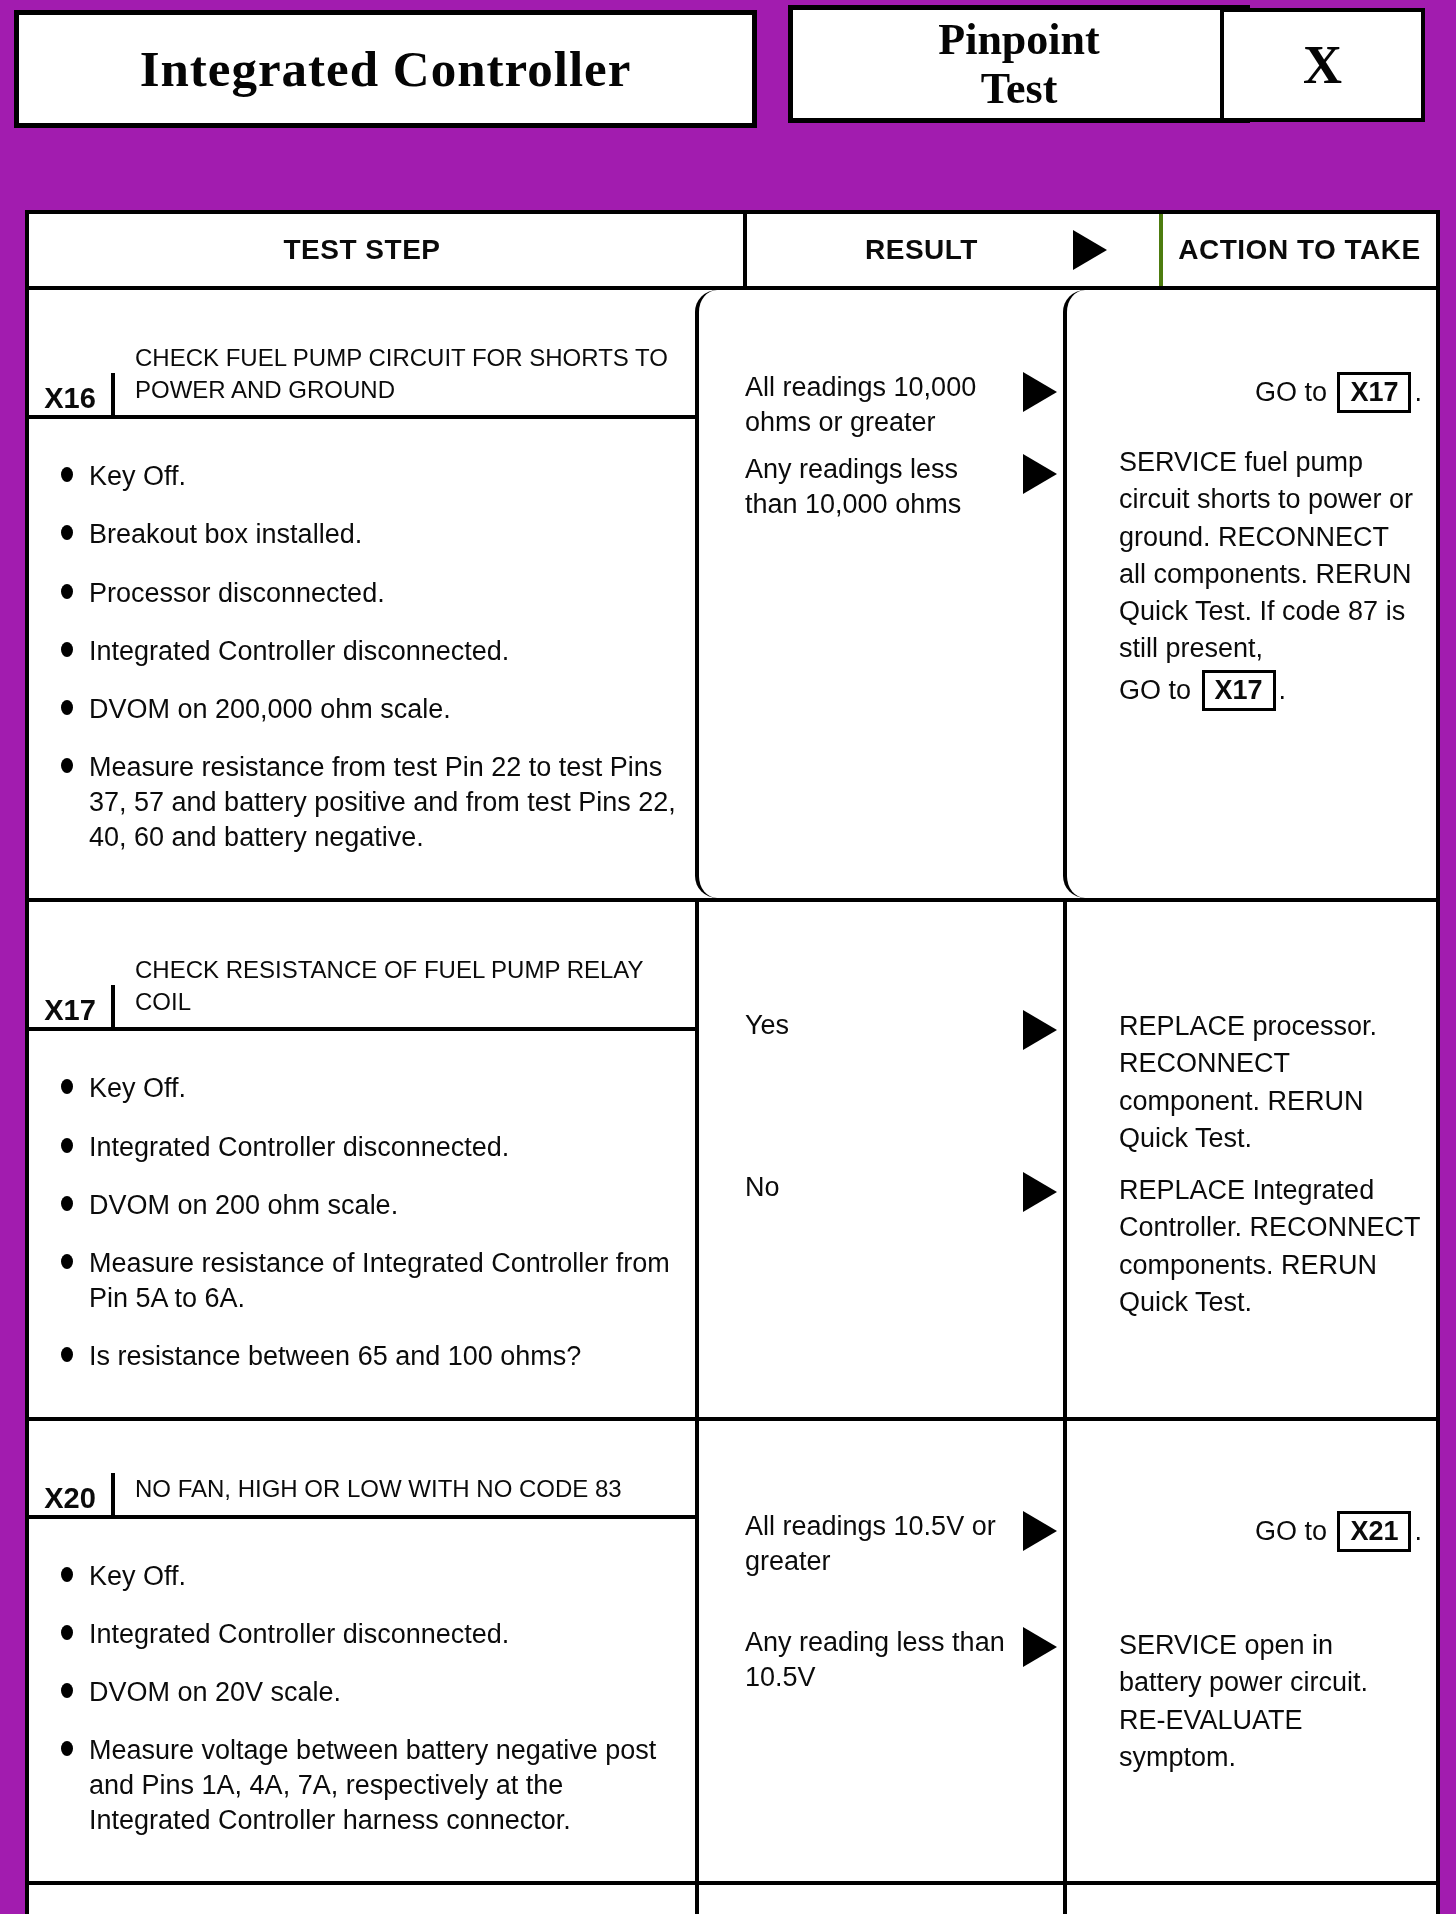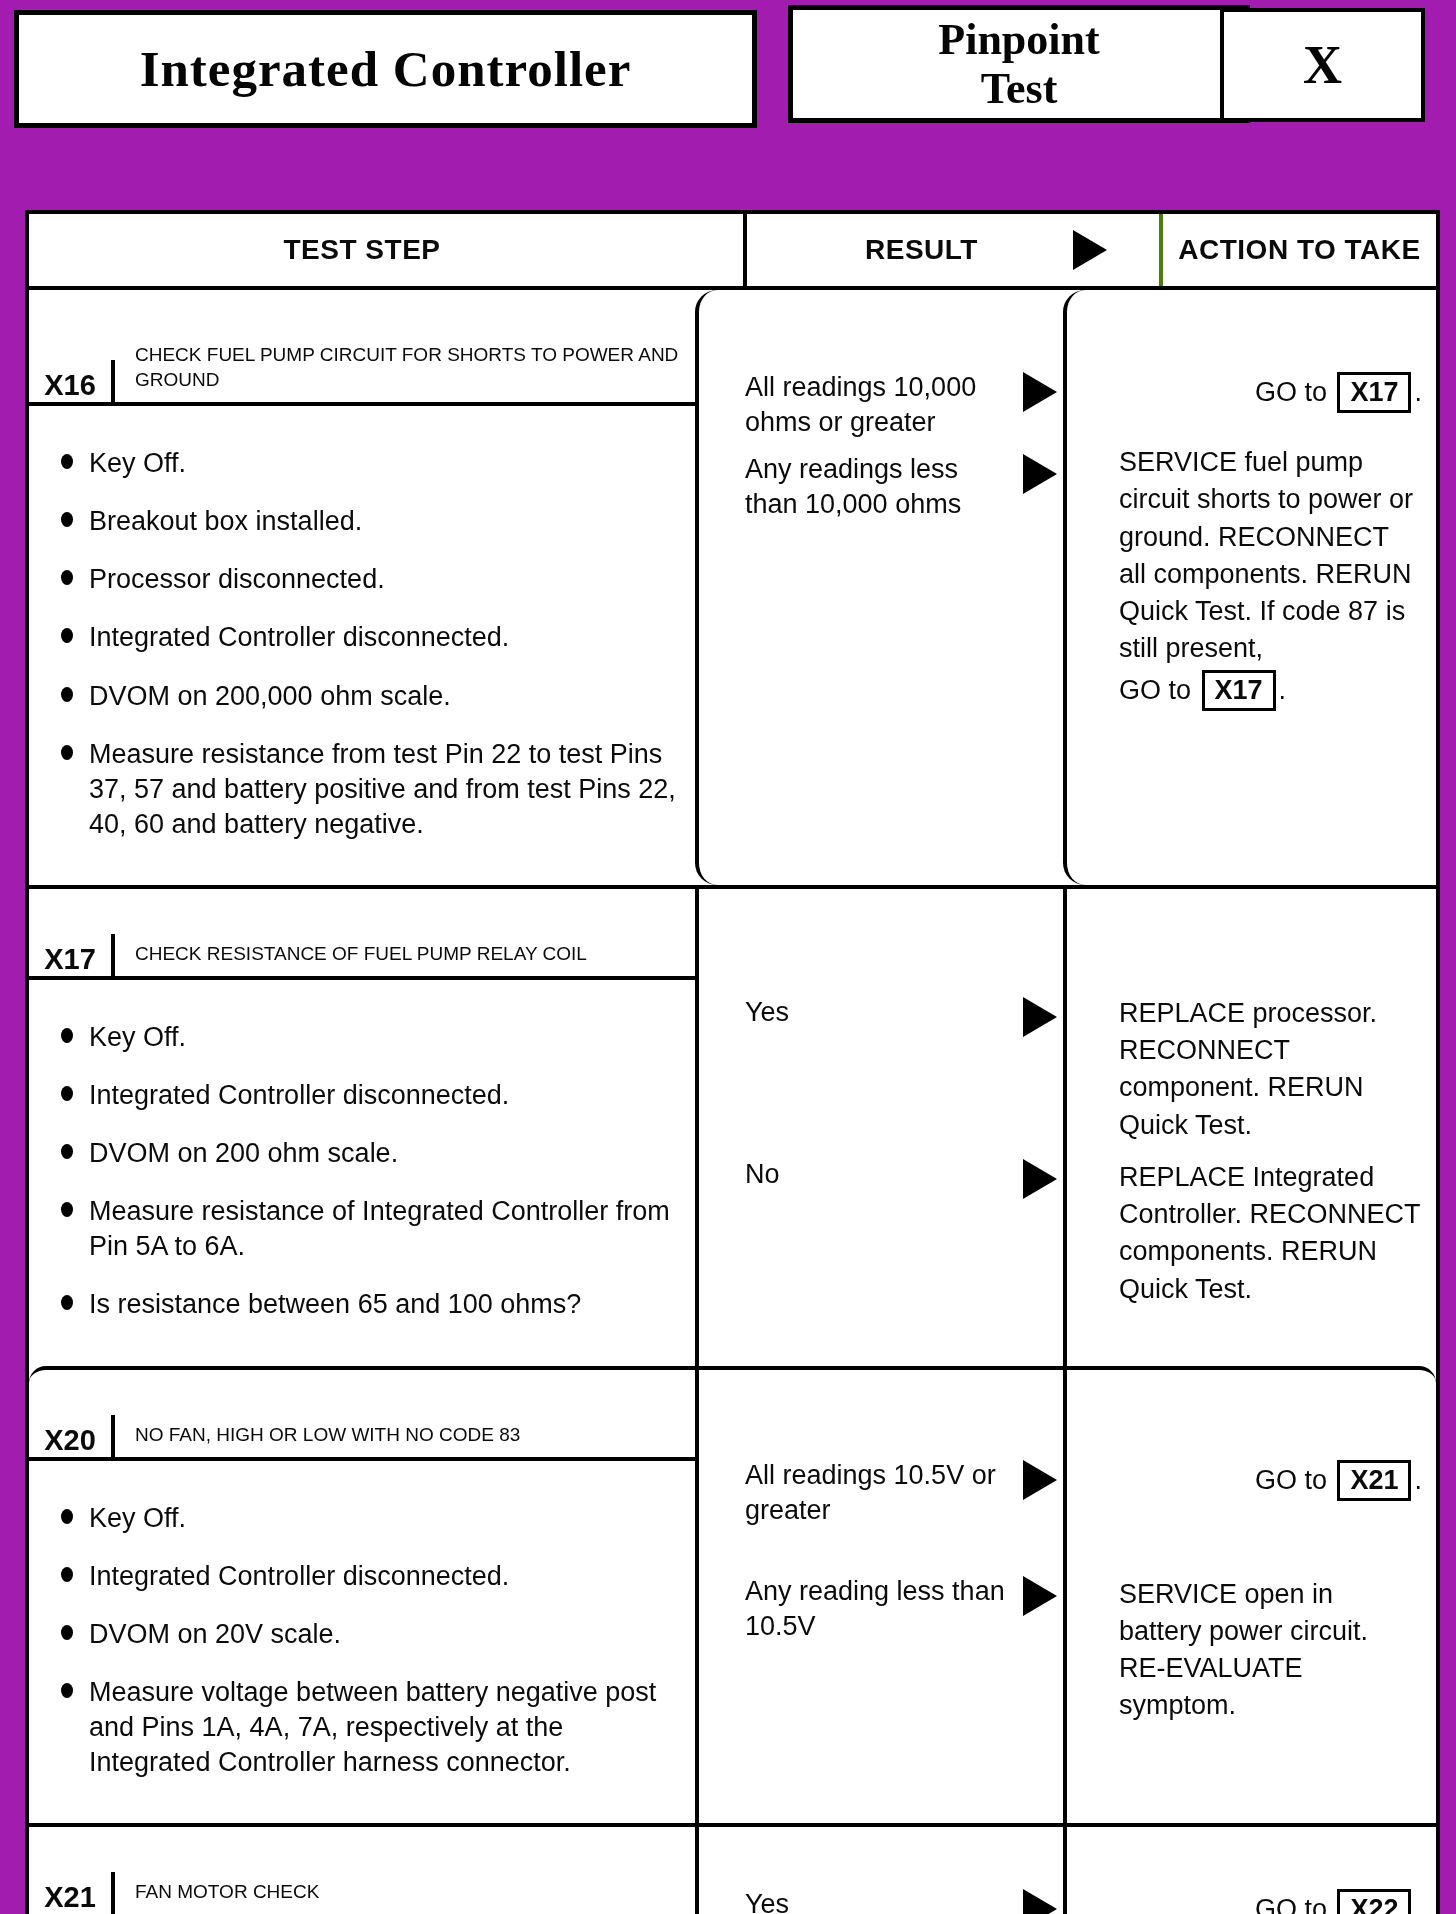--- a/index.html
+++ b/index.html
@@ -40,34 +40,34 @@
   .tri {
     width:0; height:0; flex-shrink:0;
     border-top:20px solid transparent; border-bottom:20px solid transparent;
     border-left:34px solid #000;
   }
 
   .section { display:grid; grid-template-columns:666px 368px 1fr; }
   .section + .section { border-top:4px solid #000; }
   .s0 { min-height:463px; }
   .s1 { min-height:440px; }
-  .s2 { min-height:365px;border-radius:17px; }
+  .s2 { min-height:365px; }
   .s3 { min-height:325px; }
 
   .sec-test { }
   .sec-result { border-left:4px solid #000; }
   .sec-action { border-left:4px solid #000;align-items:flex-end; }
 
   .title-row { display:flex; border-bottom:4px solid #000; min-height:82px; align-items:flex-end; }
   .s3 .title-row { min-height:48px; }
   .code {
     width:86px; border-right:4px solid #000; flex-shrink:0;
     font-weight:bold; font-size:29px; text-align:center; padding-top:9px;
   }
-  .title { flex:1; padding:8px 12px 10px 20px; font-size:19px; line-height:1.32;margin-top:44px; }
+  .title { flex:1; padding:8px 12px 10px 20px; font-size:24px; line-height:1.32;margin-top:44px; }
 
   .bullets { padding:40px 12px 20px 32px; }
   .bullet-item { display:flex; margin-bottom:23px; font-size:27px; line-height:1.3; }
   .dot { width:12px; height:15px; background:#000; border-radius:50%; margin:8px 16px 0 0; flex-shrink:0; }
 
   .rescol, .actcol { display:flex; flex-direction:column; }
   .s0 .rescol, .s0 .actcol { padding-top:80px;border-radius:22px; }
   .s1 .rescol, .s1 .actcol { padding-top:106px; }
   .s2 .rescol, .s2 .actcol { padding-top:88px; }
   .s3 .rescol, .s3 .actcol { padding-top:60px; }

